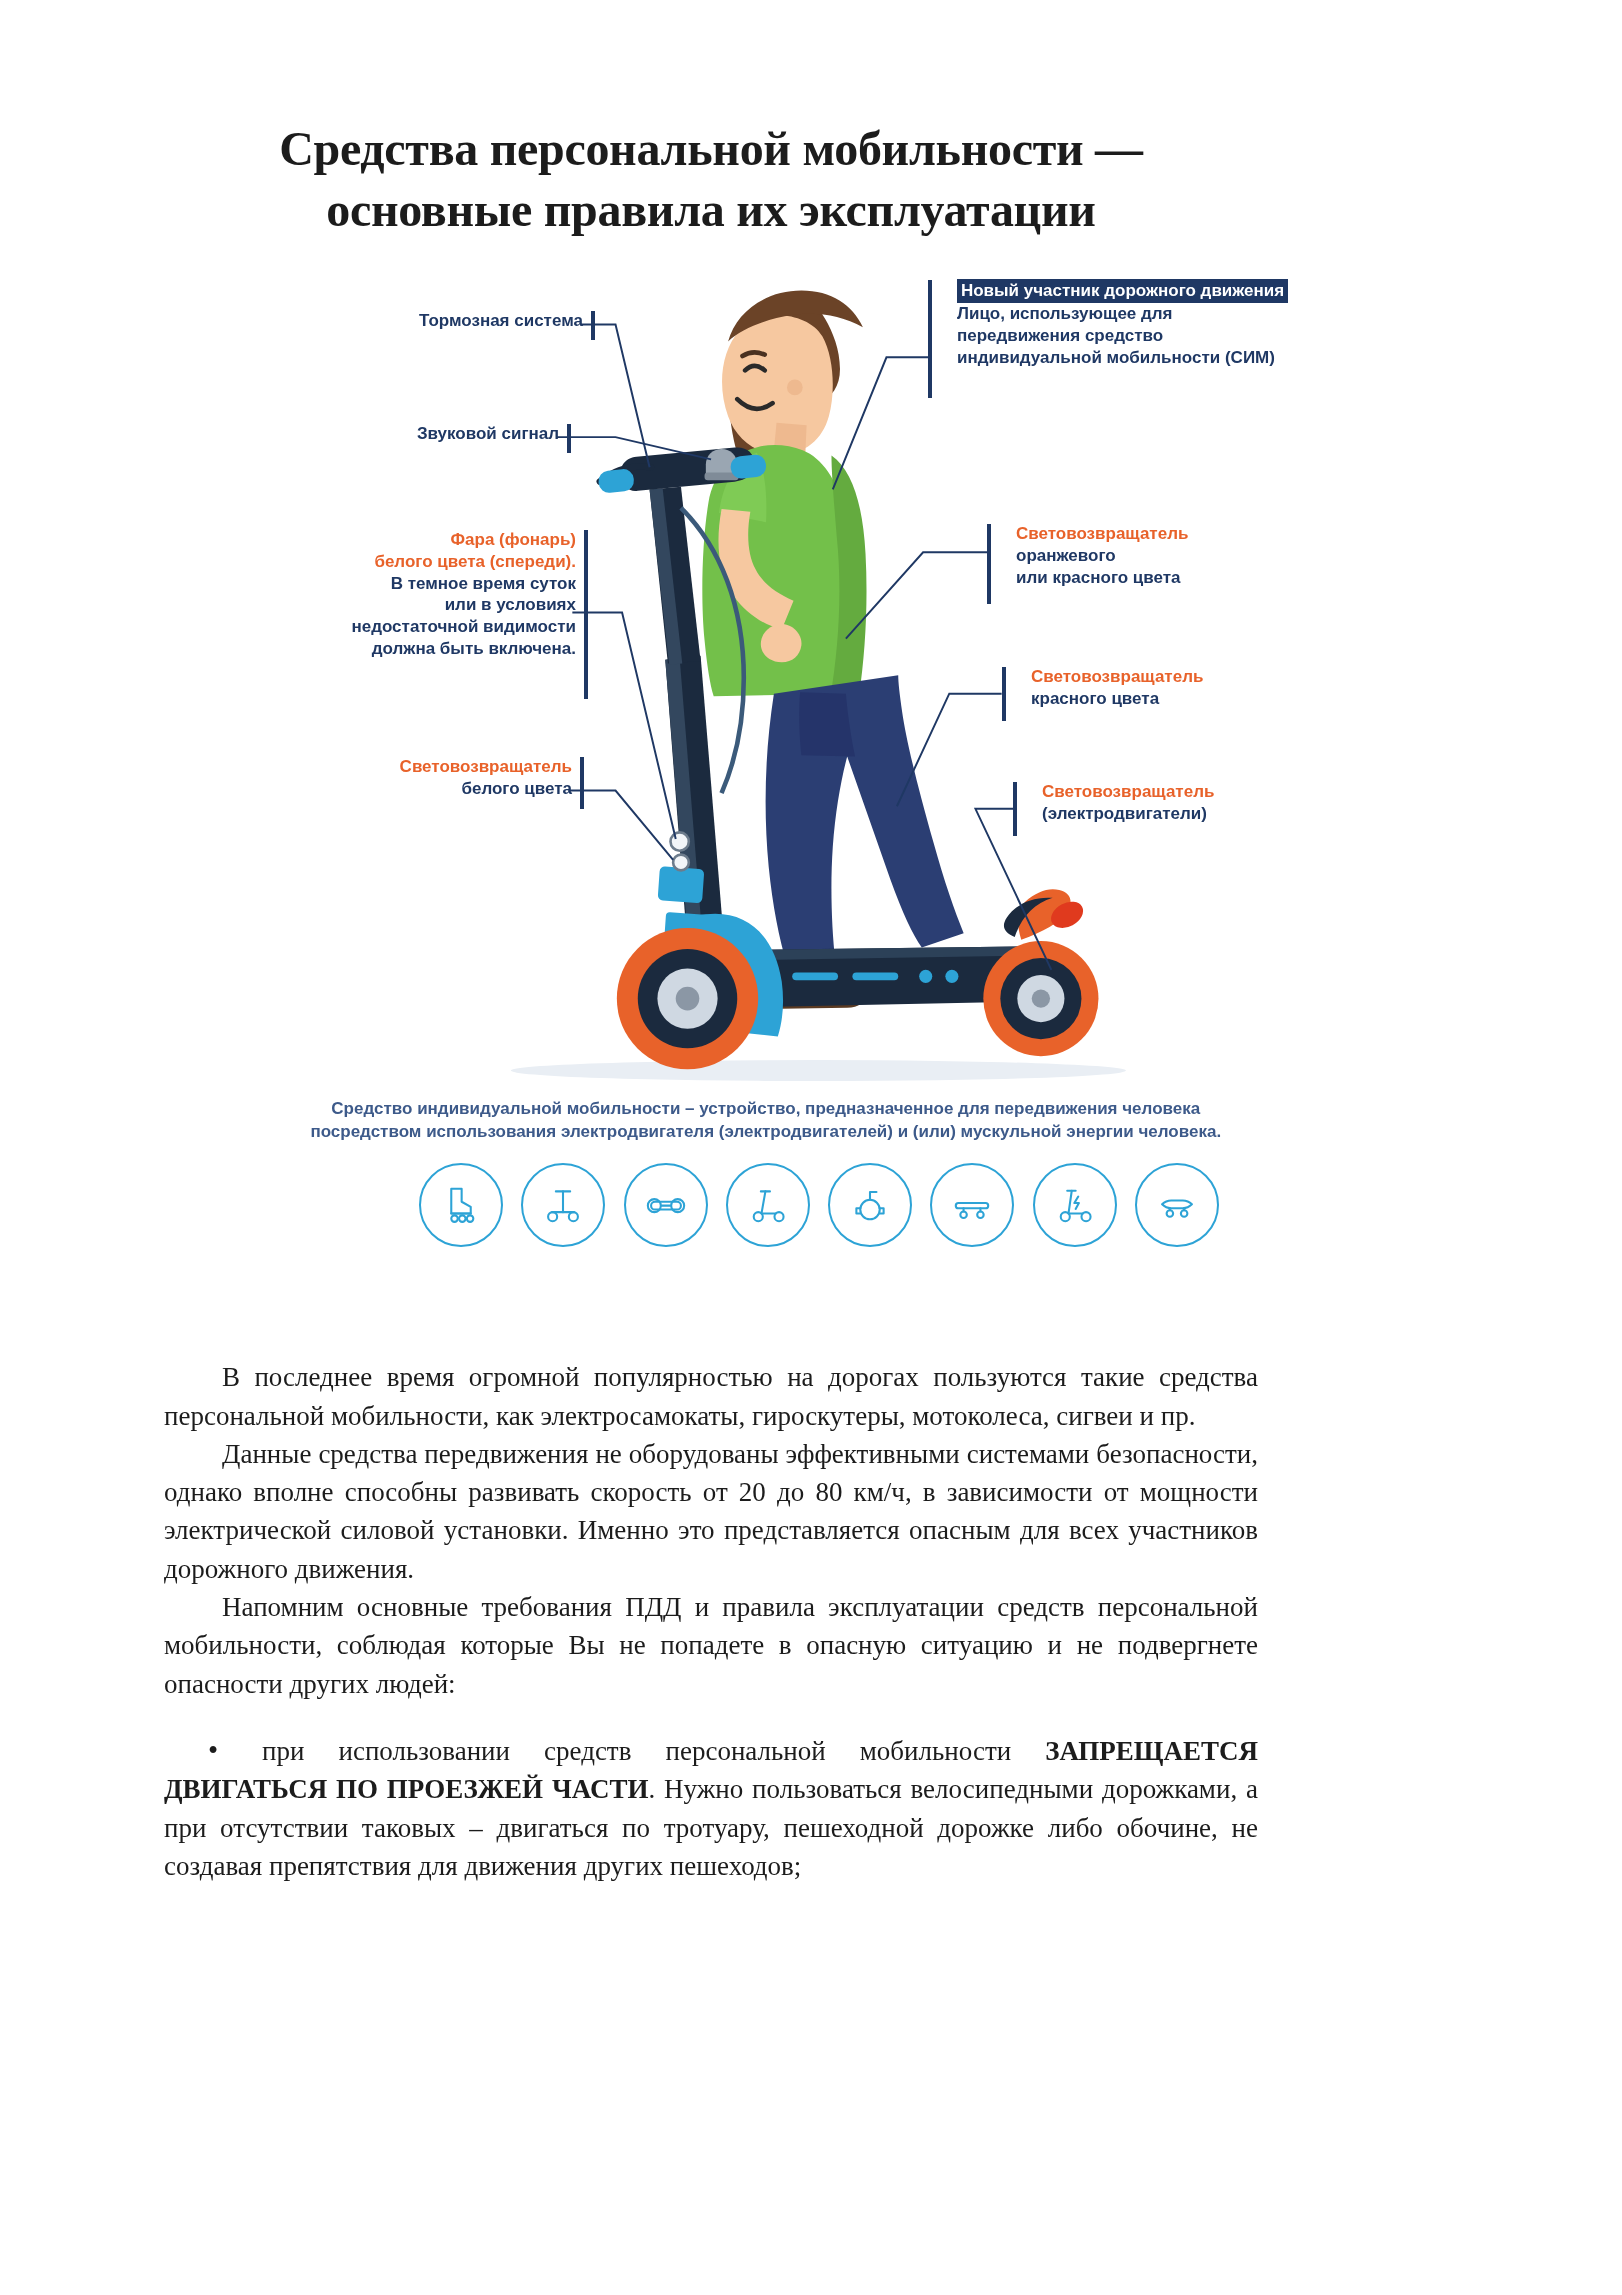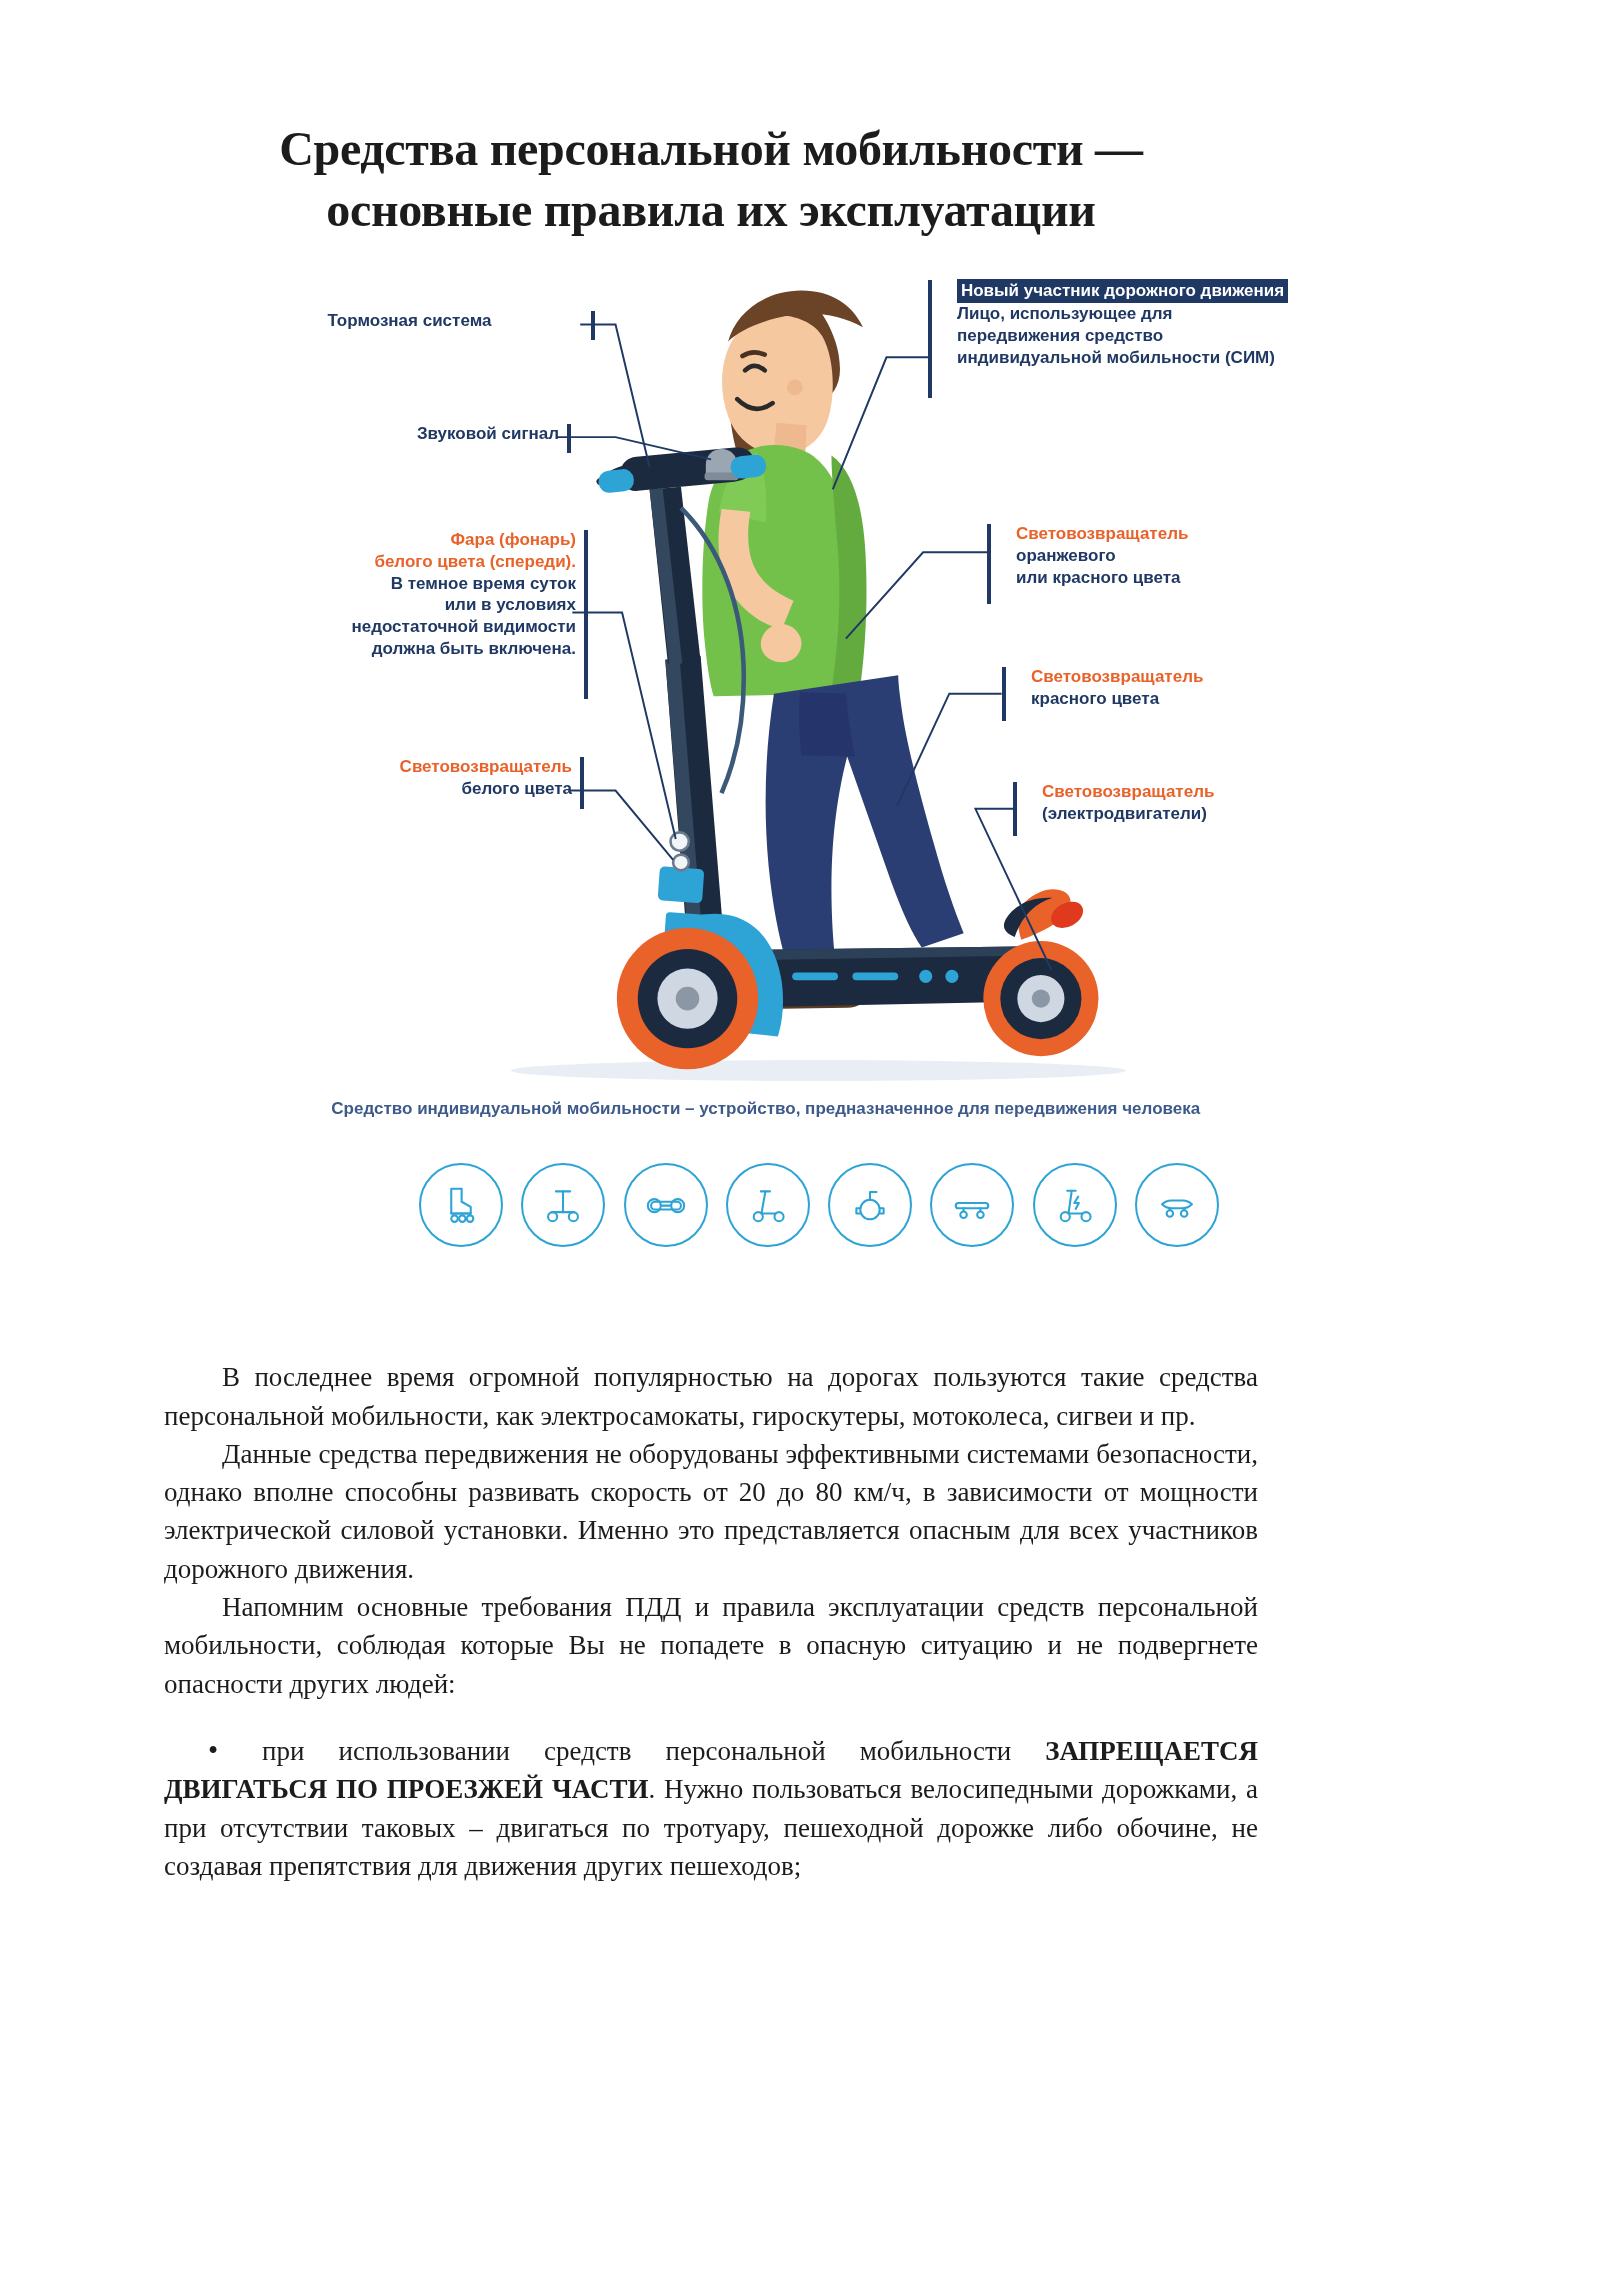--- a/index.html
+++ b/index.html
@@ -247,21 +247,21 @@
           <path d="M1168 150 L1104 150 L1022 352"></path>
 
           <path d="M1258 448 L1160 448 L1042 580"></path>
 
           <path d="M1280 664 L1200 664 L1120 836"></path>
 
           <path d="M1298 840 L1240 840 L1356 1086"></path>
         </g>
       </svg>
 
-      <div class="callout left" style="left:72px; top:51px; width:347px;text-align:center;">
+      <div class="callout left" style="left:72px; top:51px; width:347px;">
         <span class="bar-r" style="height:29px;"></span>
         <span>Тормозная система</span>
       </div>
 
       <div class="callout left" style="left:72px; top:164px; width:323px;">
         <span class="bar-r" style="height:29px;"></span>
         <span>Звуковой сигнал</span>
       </div>
 
       <div class="callout left" style="left:46px; top:270px; width:366px;">
@@ -302,20 +302,21 @@
       </div>
 
       <div class="callout right" style="left:849px; top:522px; width:327px;">
         <span class="bar-l" style="height:54px;"></span>
         <div class="t-orange">Световозвращатель</div>
         <div class="t-navy">(электродвигатели)</div>
       </div>
 
       <div class="ig-def">
         <div>Средство индивидуальной мобильности – устройство, предназначенное для передвижения человека</div>
+        <div>посредством использования электродвигателя (электродвигателей) и (или) мускульной энергии человека.</div>
       </div>
 
       <div class="ig-icons">
 
         <div class="ig-icon">
           <svg width="48" height="48" viewBox="0 0 74 74" fill="none" stroke="currentColor" stroke-width="3.2" stroke-linecap="round" stroke-linejoin="round">
             <path d="M22 12 h16 v20 l14 8 v10 H22z"></path>
             <path d="M22 50 h30"></path>
             <circle cx="27" cy="58" r="5"></circle>
               <circle cx="39" cy="58" r="5"></circle>

